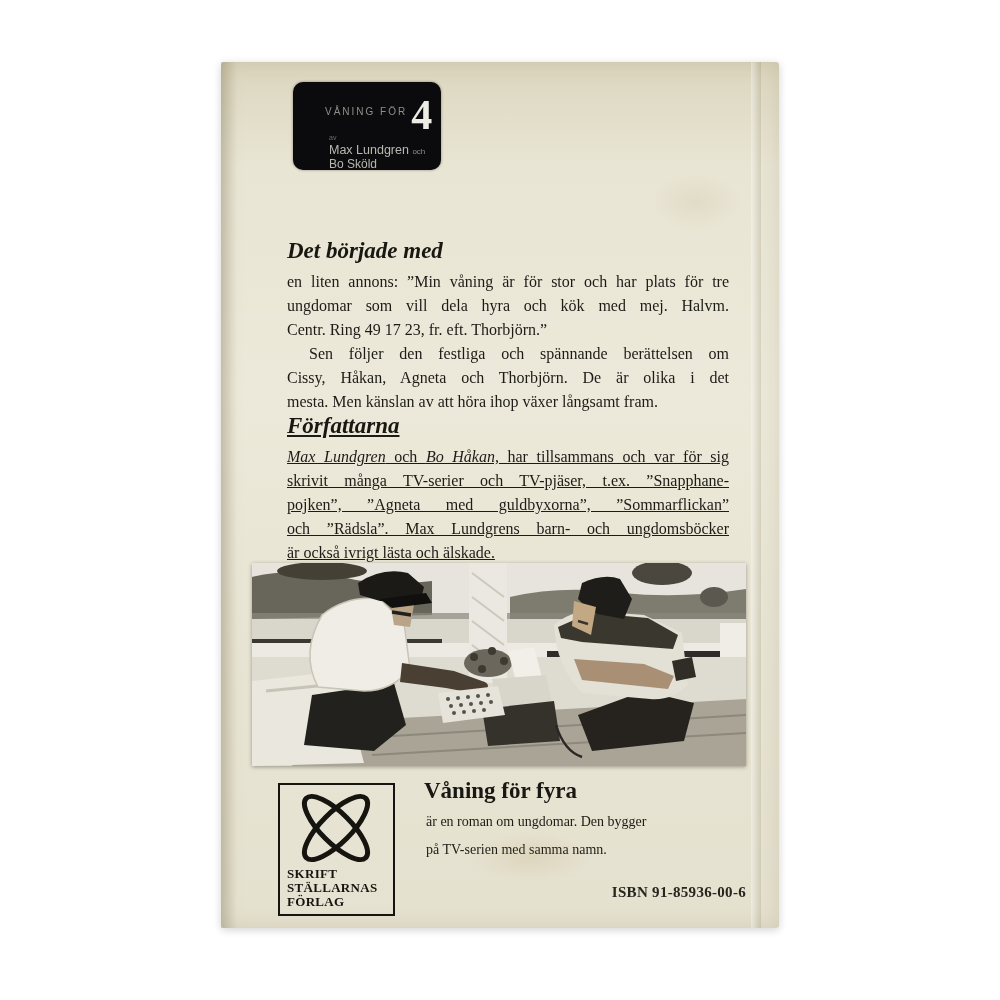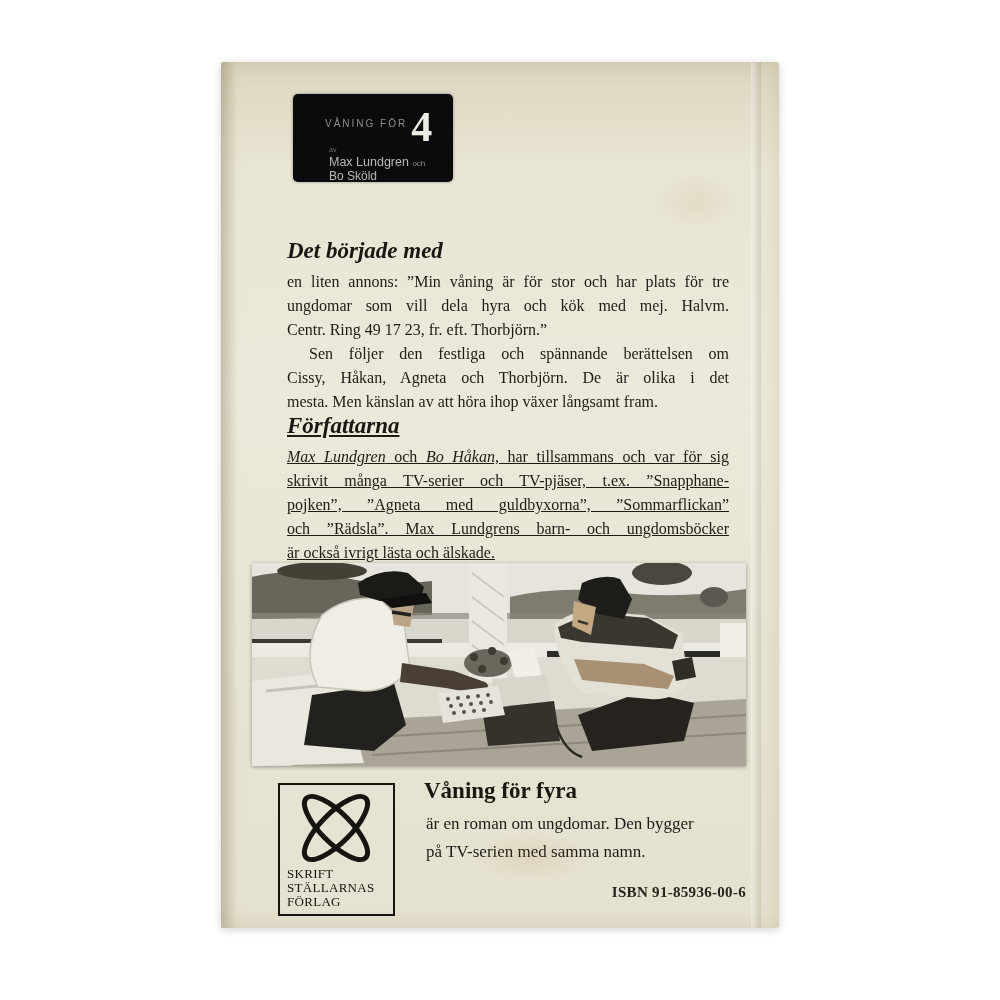--- a/index.html
+++ b/index.html
@@ -13,22 +13,22 @@
     box-shadow:0 2px 8px rgba(0,0,0,0.18), inset 0 0 22px rgba(120,105,60,0.18);
   }
   
   .cover:before{content:"";position:absolute;left:0;top:0;bottom:0;width:16px;
     background:linear-gradient(90deg,rgba(90,80,45,0.22),rgba(90,80,45,0));}
   .cover:after{content:"";position:absolute;right:18px;top:0;bottom:0;width:10px;
     background:linear-gradient(90deg,rgba(255,255,255,0.35),rgba(90,80,45,0.15));}
   .abs{position:absolute;}
 
   
-  .title-box{left:72px;top:32px;width:160px;height:88px;background:#0b0b0d;
-    border-radius:5px;box-shadow:0 0 3px rgba(0,0,0,0.4);}
+  .title-box{left:72px;top:20px;width:148px;height:88px;background:#0b0b0d;
+    border-radius:10px;box-shadow:0 0 3px rgba(0,0,0,0.4);}
   .series-row{position:absolute;left:32px;top:12px;display:flex;align-items:flex-start;}
   .series-title{font-family:"Liberation Sans",sans-serif;font-size:10px;letter-spacing:2px;
     color:#8e8e88;margin-top:12px;}
   .big-number{font-family:"Liberation Serif",serif;font-weight:bold;font-size:42px;
     line-height:1;color:#ecece4;margin-left:4px;}
   .byline-av{position:absolute;left:36px;top:52px;font-family:"Liberation Sans",sans-serif;
     font-size:7px;color:#6f6f6a;}
   .author1{position:absolute;left:36px;top:61px;font-family:Liberation Sans, sans-serif;
     font-size:12.5px;color:#b9b9b1;}
   .author1 .conj{font-size:8px;color:#8e8e88;}
@@ -48,24 +48,24 @@
 
   
   .photo{left:31px;top:501px;width:494px;height:203px;background:#d8d5cc;
     box-shadow:0 1px 4px rgba(0,0,0,0.35);overflow:hidden;}
   .photo svg{display:block;}
 
   
   .logo-box{left:57px;top:721px;width:113px;height:129px;border:2px solid #15140f;
     background:rgba(255,255,255,0.06);}
   .logo-mark{position:absolute;left:6px;top:4px;}
-  .logo-text{position:absolute;left:7px;bottom:5px;font-weight:normal;font-size:13px;
+  .logo-text{position:absolute;left:7px;bottom:5px;font-weight:bold;font-size:13px;
     line-height:14px;letter-spacing:0.3px;color:#15140f;}
   .blurb-head{left:203px;top:716px;font-size:23px;font-weight:bold;color:#181712;}
-  .blurb-line{left:205px;font-size:17px;color:#1c1b16;}
+  .blurb-line{left:205px;font-size:14px;color:#1c1b16;}
   .blurb-l1{top:752px;}
   .blurb-l2{top:780px;}
   .isbn{left:0;top:822px;width:525px;text-align:right;font-weight:bold;font-size:15px;
     color:#26251f;letter-spacing:0.3px;}
 
   
   .stain1{left:250px;top:770px;width:120px;height:50px;border-radius:50%;
     background:radial-gradient(closest-side,rgba(160,120,50,0.12),rgba(160,120,50,0));}
   .stain2{left:430px;top:110px;width:90px;height:60px;border-radius:50%;
     background:radial-gradient(closest-side,rgba(150,130,70,0.10),rgba(150,130,70,0));}

